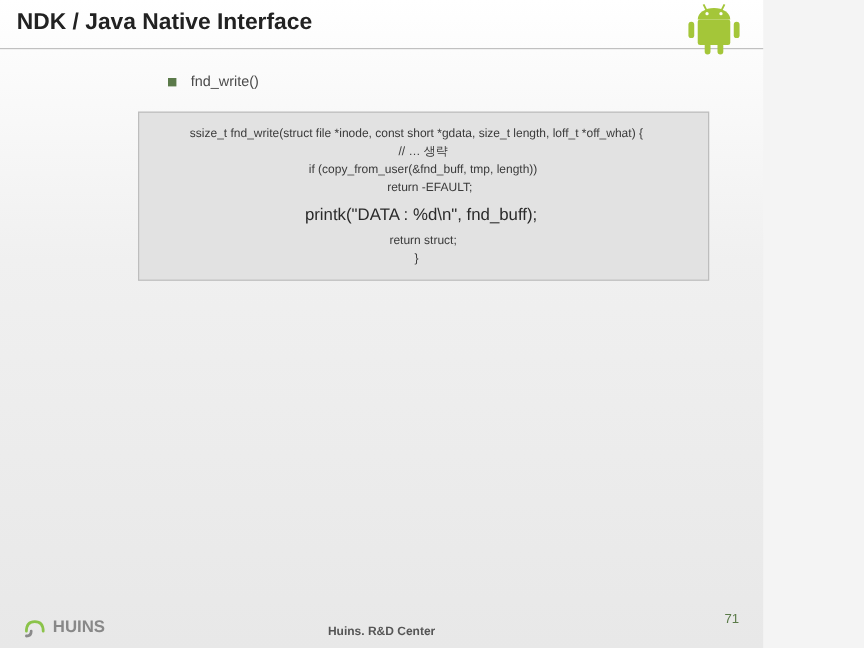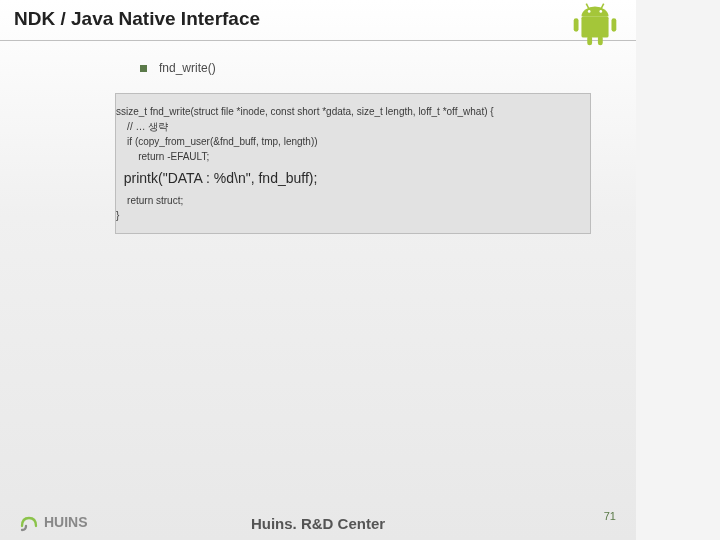--- a/index.html
+++ b/index.html
@@ -52,20 +52,21 @@
   .bullet-text {
     font-size: 12px;
     color: #4a4a4a;
   }
   .code-block {
     background: #e2e2e2;
     border: 1px solid #bdbdbd;
     padding: 10px 12px 10px 0;
     margin-left: -5px;
     margin-right: -5px;
+    text-align: center;
   }
   .code-small {
     font-size: 10px;
     line-height: 1.5;
     color: #3a3a3a;
     white-space: pre;
     font-family: Arial, sans-serif;
   }
   .code-large {
     font-size: 14px;
@@ -91,21 +92,21 @@
   }
   .huins-text {
     font-size: 14px;
     color: #888;
     font-weight: bold;
   }
   .footer-center {
     position: absolute;
     left: 50%;
     transform: translateX(-50%);
-    font-size: 15px;
+    font-size: 10px;
     font-weight: bold;
     color: #555;
   }
   .page-num {
     position: absolute;
     right: 20px;
     bottom: 10px;
     font-size: 11px;
     color: #5a7a48;
   }

